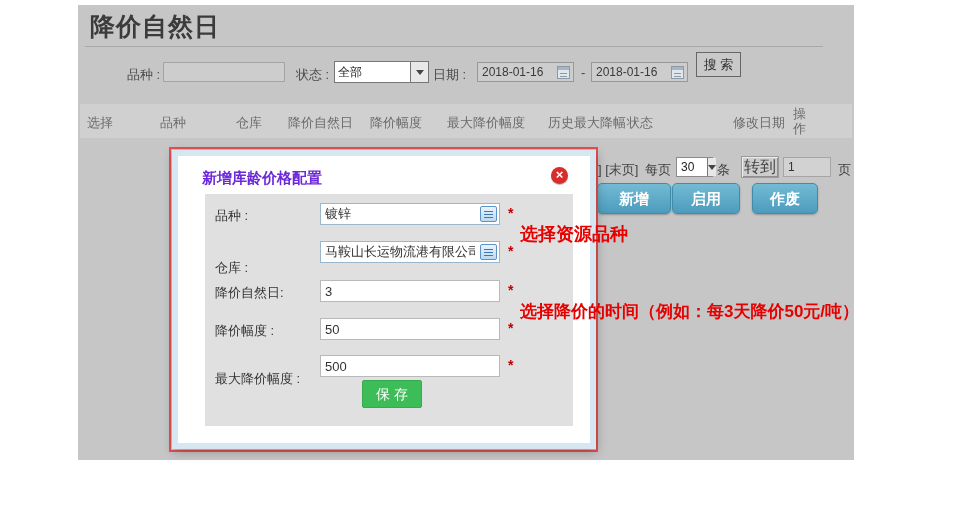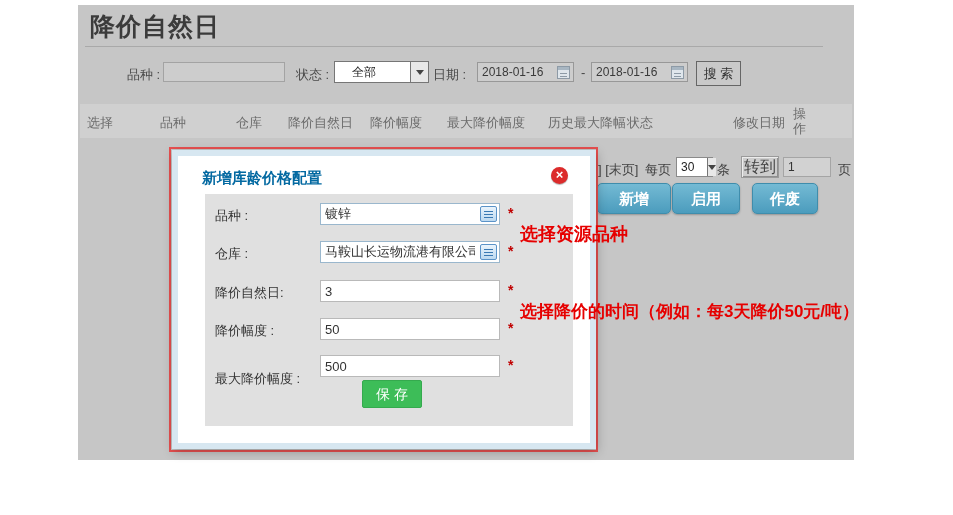--- a/index.html
+++ b/index.html
@@ -10,29 +10,29 @@
   }
   .panel { position:absolute; left:78px; top:5px; width:776px; height:455px; background:#c6c6c6; }
 
   .page-title { position:absolute; left:90px; top:10px; font-size:25px; font-weight:bold; color:#3b3b3b; letter-spacing:1px; z-index:1; }
   .title-rule { position:absolute; left:85px; top:46px; width:738px; height:1px; background:#a9a9a9; z-index:1; }
 
   
   .f-label { position:absolute; top:66px; font-size:13px; color:#4a4a4a; z-index:1; }
   .variety-input { position:absolute; left:163px; top:62px; width:122px; height:20px; background:#cdcdcd; border:1px solid #a3a3a3; font-size:12px; color:#333; padding:0 4px; z-index:1; }
   .status-select { position:absolute; left:334px; top:61px; width:95px; height:22px; background:#fff; border:1px solid #767676; display:flex; align-items:center; z-index:1; cursor:default; }
-  .status-select .sel-text { flex:1; font-size:12px; color:#222; padding-left:17px; }
+  .status-select .sel-text { flex:1; font-size:12px; color:#222; padding-left:3px; }
   .arrow-box { width:18px; height:100%; border-left:1px solid #767676; background:#e8e8e8; display:flex; align-items:center; justify-content:center; }
   .tri-down { width:0; height:0; border-left:4px solid transparent; border-right:4px solid transparent; border-top:5px solid #444; }
   .date-input { position:absolute; top:62px; width:97px; height:20px; background:#cdcdcd; border:1px solid #989898; display:flex; align-items:center; padding:0 3px 0 4px; font-size:12px; color:#3a3a3a; z-index:1; }
   .cal-icon { margin-left:auto; width:13px; height:13px; background:#dfe6ec; border:1px solid #8d9aa6; position:relative; cursor:pointer; }
   .cal-icon::before { content:""; position:absolute; left:0; right:0; top:0; height:3px; background:#a8b6c2; }
   .cal-icon::after { content:""; position:absolute; left:2px; right:2px; top:6px; height:1px; background:#8d9aa6; box-shadow:0 3px 0 #8d9aa6; }
   .dash { position:absolute; left:581px; top:65px; font-size:13px; color:#444; z-index:1; }
-  .search-btn { position:absolute; left:696px; top:61px; width:45px; height:25px; background:#c9c9c9; border:1px solid #666; font-size:13px; color:#2f2f2f; text-align:center; line-height:23px; z-index:1; cursor:pointer; }
+  .search-btn { position:absolute; left:696px; top:52px; width:45px; height:25px; background:#c9c9c9; border:1px solid #666; font-size:13px; color:#2f2f2f; text-align:center; line-height:23px; z-index:1; cursor:pointer; }
 
   
   .thead { position:absolute; left:80px; top:104px; width:772px; height:34px; background:#d0d0d0; z-index:1; }
   .th { position:absolute; top:10px; font-size:13px; color:#6b6b6b; white-space:nowrap; }
   .th-op { top:2px; width:15px; line-height:15px; white-space:normal; }
 
   
   .pag-text { position:absolute; top:161px; font-size:13px; color:#444; z-index:2; white-space:nowrap; }
   .pp-select { position:absolute; left:676px; top:157px; width:37px; height:20px; background:#fff; border:1px solid #8a8a8a; display:flex; align-items:center; z-index:2;gap:13px; }
   .pp-select .sel-text { flex:1; font-size:12px; color:#222; padding-left:4px; }
@@ -42,21 +42,21 @@
 
   
   .act-btn { position:absolute; top:183px; height:31px; border-radius:5px; color:#fff; font-size:15px; font-weight:bold;
     background:linear-gradient(#74bad4, #4b9cbd); border:1px solid #3f8dac; text-align:center; line-height:29px;
     box-shadow:0 1px 2px rgba(0,0,0,.25); z-index:2; cursor:pointer; }
 
   
   .red-outline { position:absolute; left:169px; top:147px; width:429px; height:305px; border:2px solid #e85050; z-index:5; }
   .modal { position:absolute; left:172px; top:150px; width:424px; height:299px; background:#d7e7f1; padding:6px; z-index:6; box-shadow:1px 3px 10px rgba(0,0,0,.25); }
   .modal-inner { position:relative; width:100%; height:100%; background:#fff; }
-  .modal-title { position:absolute; left:24px; top:13px; font-size:15px; font-weight:bold; color:#0369a1; }
+  .modal-title { position:absolute; left:24px; top:13px; font-size:15px; font-weight:bold; color:#6d28d9; }
   .modal-close { position:absolute; right:22px; top:11px; width:17px; height:17px; border-radius:50%; background:#dc2b2b; color:#fff; font-size:13px; font-weight:bold; text-align:center; line-height:16px; cursor:pointer; box-shadow:0 1px 1px rgba(0,0,0,.3); }
   .modal-form { position:absolute; left:27px; top:38px; width:368px; height:232px; background:#e0e0e0; }
   .m-label { position:absolute; left:10px; font-size:13px; color:#333; white-space:nowrap; }
   .m-input-wrap { position:absolute; left:115px; width:180px; height:22px; }
   .m-input { width:100%; height:100%; border:1px solid #b9b9b9; background:#fff; font-size:13px; color:#333; padding:0 4px; }
   .m-input.lookup { border-color:#9ab7cd; padding-right:24px; }
   .lookup-icon { position:absolute; right:3px; top:3px; width:17px; height:16px; background:linear-gradient(#eaf4fc, #bcd9f0); border:1px solid #5b93c8; border-radius:2px; cursor:pointer; }
   .lookup-icon::before { content:""; position:absolute; left:3px; right:3px; top:4px; height:1px; background:#3a79b3; box-shadow:0 3px 0 #3a79b3, 0 6px 0 #3a79b3; }
   .m-req { position:absolute; left:303px; color:#c00000; font-size:14px; font-weight:bold; }
   .save-btn { position:absolute; left:157px; top:186px; width:60px; height:28px; background:#3dbd58; border:1px solid #35aa4e; border-radius:2px; color:#fff; font-size:14px; text-align:center; line-height:26px; cursor:pointer; }
@@ -135,21 +135,21 @@
 
       <div class="modal-form">
 
         <span class="m-label" style="top:13px;">品种 :</span>
         <div class="m-input-wrap" style="top:9px;">
           <input class="m-input lookup" value="镀锌" style="">
           <span class="lookup-icon"></span>
         </div>
         <span class="m-req" style="top:11px;">*</span>
 
-        <span class="m-label" style="top:51px;">仓库 :</span>
+        <span class="m-label" style="top:65px;">仓库 :</span>
         <div class="m-input-wrap" style="top:47px;">
           <input class="m-input lookup" value="马鞍山长运物流港有限公司" style="">
           <span class="lookup-icon"></span>
         </div>
         <span class="m-req" style="top:49px;">*</span>
 
         <span class="m-label" style="top:90px;">降价自然日:</span>
         <div class="m-input-wrap" style="top:86px;">
           <input class="m-input" value="3" style="">
         </div>

